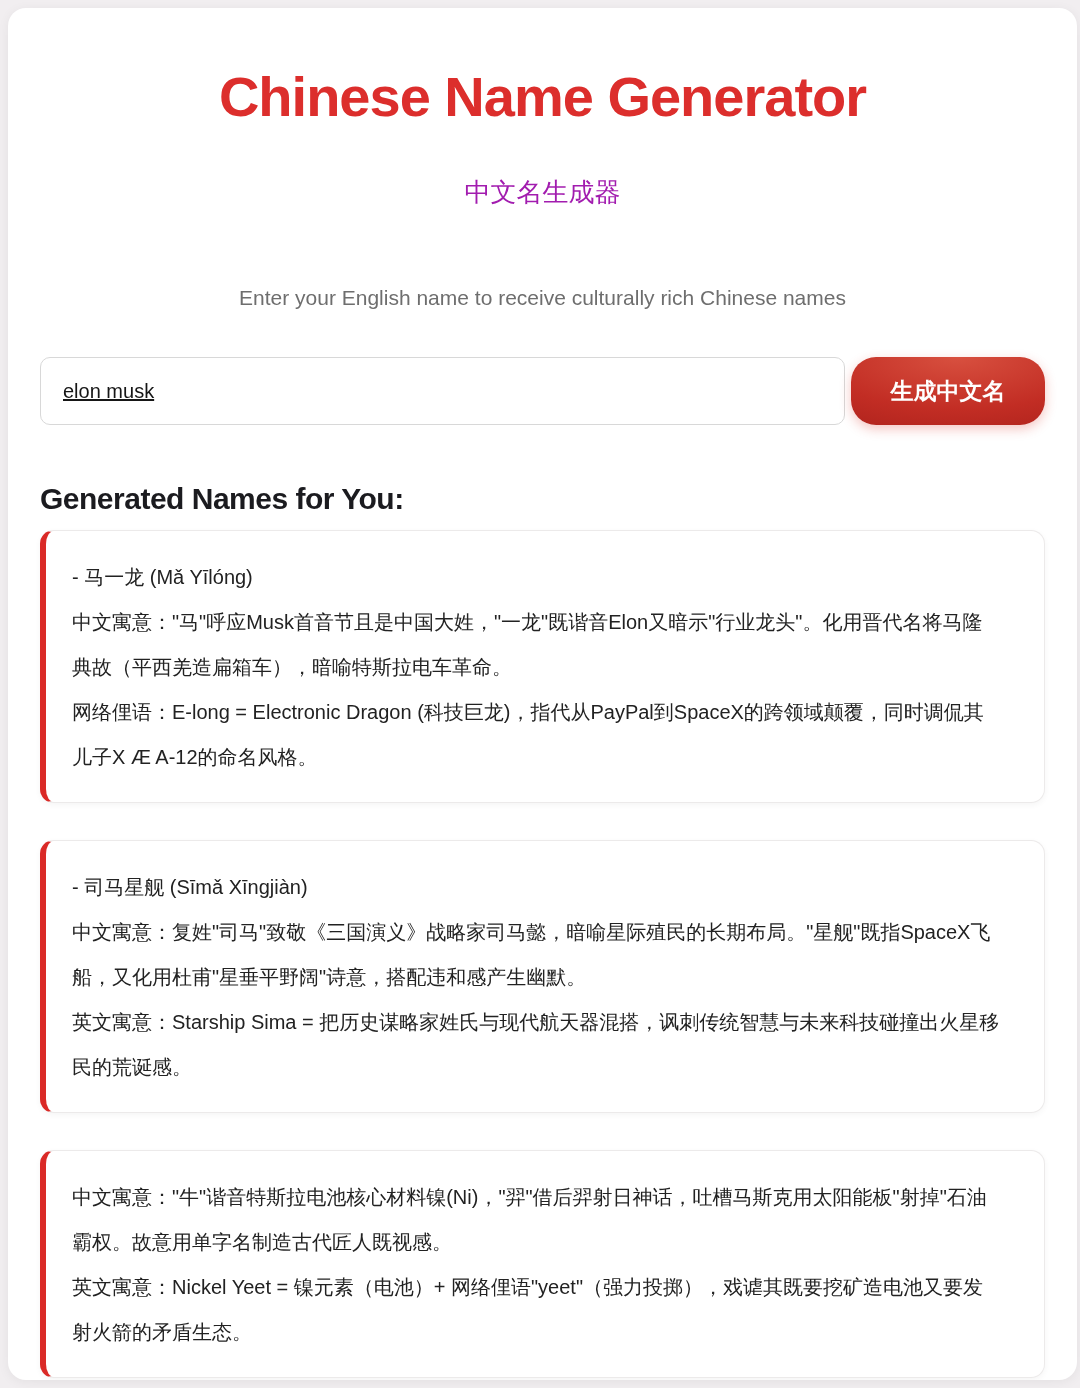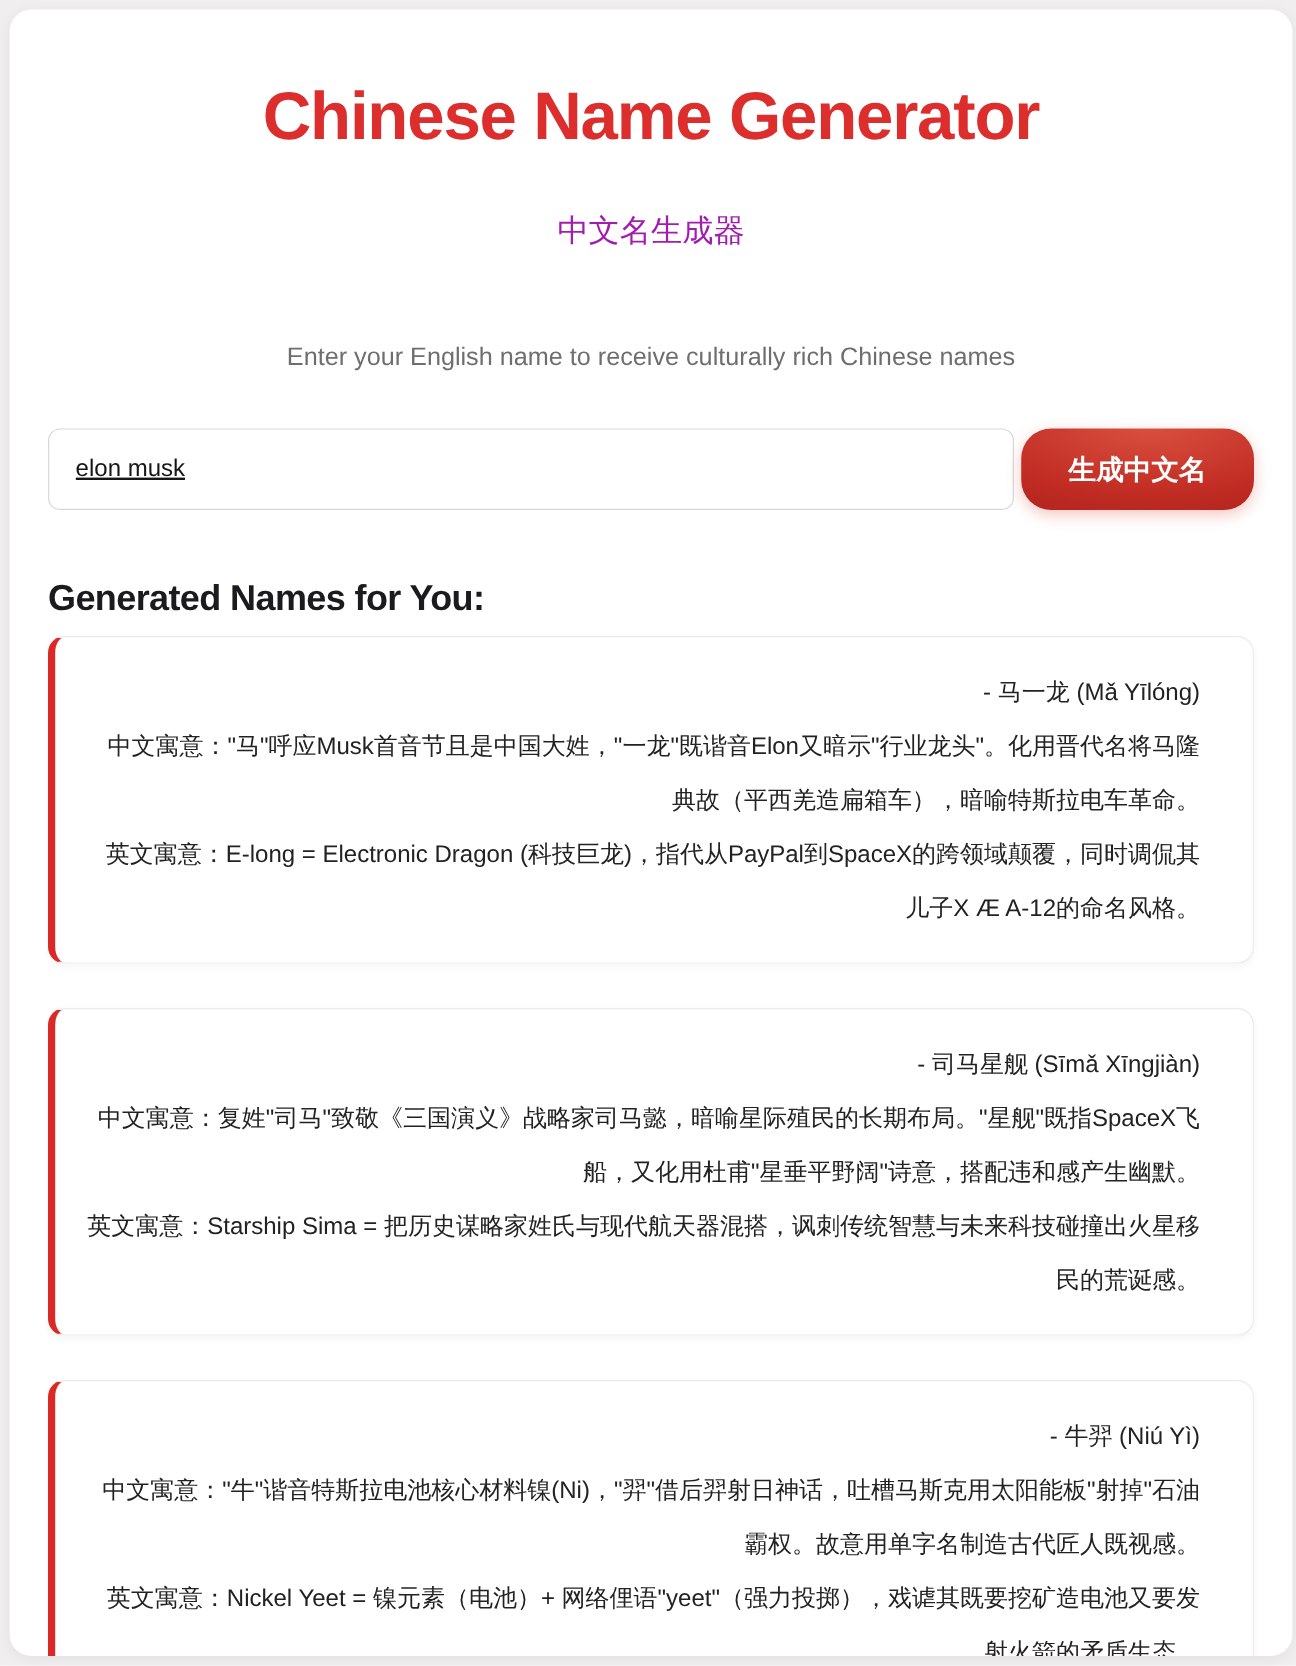--- a/index.html
+++ b/index.html
@@ -87,21 +87,20 @@
     flex-direction: column;
     gap: 37px;
   }
   .card {
     border: 1px solid #eceaea;
     border-left: 6px solid #da2a27;
     border-radius: 14px;
     background: #ffffff;
     box-shadow: 0 2px 6px rgba(0,0,0,0.045);
     padding: 24px 44px 22px 26px;
-    text-align: right;
   }
   .card p {
     font-size: 20px;
     line-height: 45px;
     color: #222222;
   }
 </style>
 </head>
 <body>
 
@@ -118,30 +117,29 @@
     <button class="generate-btn">生成中文名</button>
   </div>
 
   <h2 class="results-heading">Generated Names for You:</h2>
 
   <div class="cards">
 
     <div class="card">
       <p>- 马一龙 (Mǎ Yīlóng)</p>
       <p>中文寓意："马"呼应Musk首音节且是中国大姓，"一龙"既谐音Elon又暗示"行业龙头"。化用晋代名将马隆典故（平西羌造扁箱车），暗喻特斯拉电车革命。</p>
-      <p>英文寓意：E-long = Electronic Dragon (科技巨龙)，指代从PayPal到SpaceX的跨领域颠覆，同时调侃其儿子X Æ A-12的命名风格。</p>
+      <p>网络俚语：E-long = Electronic Dragon (科技巨龙)，指代从PayPal到SpaceX的跨领域颠覆，同时调侃其儿子X Æ A-12的命名风格。</p>
     </div>
 
     <div class="card">
       <p>- 司马星舰 (Sīmǎ Xīngjiàn)</p>
       <p>中文寓意：复姓"司马"致敬《三国演义》战略家司马懿，暗喻星际殖民的长期布局。"星舰"既指SpaceX飞船，又化用杜甫"星垂平野阔"诗意，搭配违和感产生幽默。</p>
       <p>英文寓意：Starship Sima = 把历史谋略家姓氏与现代航天器混搭，讽刺传统智慧与未来科技碰撞出火星移民的荒诞感。</p>
     </div>
 
     <div class="card">
-      <p>- 牛羿 (Niú Yì)</p>
       <p>中文寓意："牛"谐音特斯拉电池核心材料镍(Ni)，"羿"借后羿射日神话，吐槽马斯克用太阳能板"射掉"石油霸权。故意用单字名制造古代匠人既视感。</p>
       <p>英文寓意：Nickel Yeet = 镍元素（电池）+ 网络俚语"yeet"（强力投掷），戏谑其既要挖矿造电池又要发射火箭的矛盾生态。</p>
     </div>
 
   </div>
 
 </div>
 
 </body></html>

